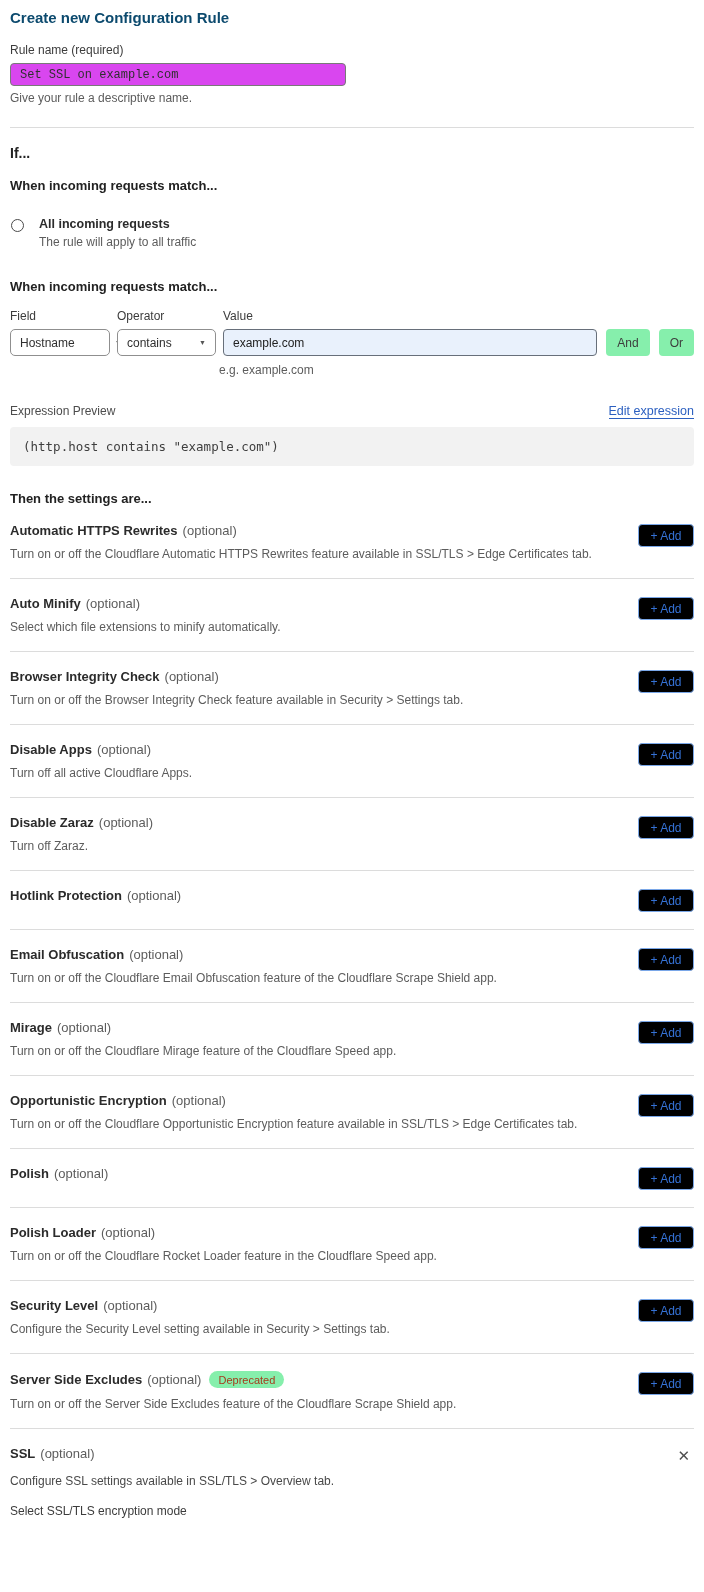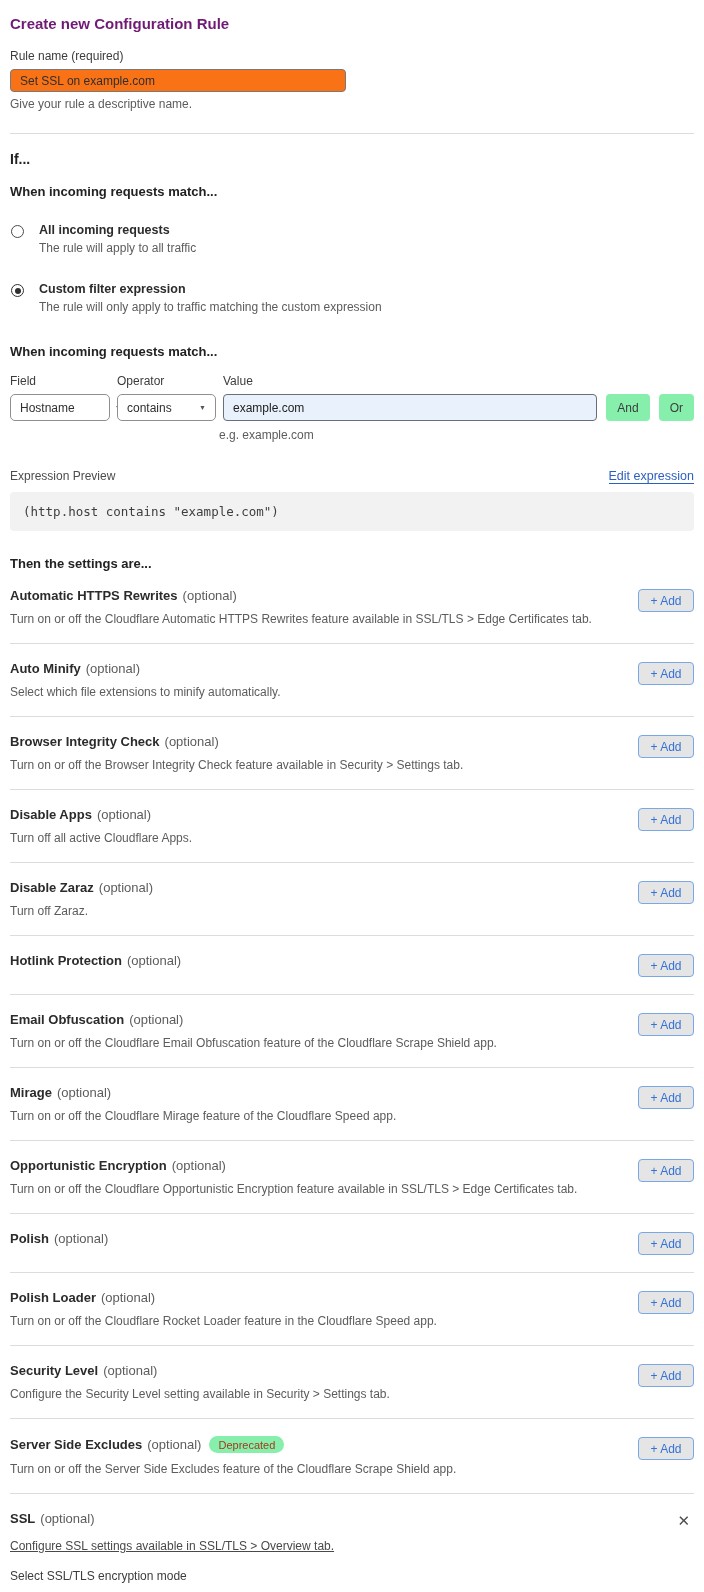--- a/index.html
+++ b/index.html
@@ -5,30 +5,30 @@
   * { box-sizing: border-box; margin: 0; padding: 0; }
   html, body { background: #ffffff; }
   body {
     width: 704px; min-height: 1592px; margin: 0 auto;
     font-family: "Liberation Sans", sans-serif;
     color: #313131; font-size: 13px;
     overflow-x: hidden;
   }
   .container { padding: 0 10px; }
 
-  .page-title { font-size: 15px; font-weight: bold; color: #701a75; padding-top: 15px; }
+  .page-title { font-size: 15px; font-weight: bold; color: #0c4a6e; padding-top: 9px; }
 
   .field-label { font-size: 12px; color: #3c3c3c; }
   .mt-17 { margin-top: 17px; }
 
   .text-input {
     display: block; width: 336px; height: 23px; margin-top: 6px;
     border: 1px solid #797979; border-radius: 4px;
     padding: 0 9px; font-size: 12px; color: #2f2f2f;
-    font-family: Liberation Sans, sans-serif; background: #f97316; outline: none;
+    font-family: Liberation Mono, monospace; background: #d946ef; outline: none;
   }
   .helper { font-size: 12px; color: #5c5c5c; margin-top: 5px; }
 
   .divider { border: none; border-top: 1px solid #dcdcdc; margin: 22px 0 0 0; }
 
   .if-heading { font-size: 14px; font-weight: bold; margin-top: 17px; color: #222; }
   .match-heading { font-size: 13px; font-weight: bold; margin-top: 17px; color: #222; }
 
   .radio-option { display: flex; align-items: flex-start; margin-top: 24px; cursor: pointer; }
   .radio-option + .radio-option { margin-top: 27px; }
@@ -93,31 +93,31 @@
   .setting-title-line { display: flex; align-items: center; }
   .setting-name { font-size: 13px; font-weight: bold; color: #2b2b2b; }
   .optional { font-size: 13px; color: #5c5c5c; margin-left: 5px; font-weight: normal; }
   .deprecated-badge {
     margin-left: 8px; background: #86efac; color: #a53a1d;
     font-size: 11px; padding: 2.5px 9px; border-radius: 10px;
   }
   .setting-desc { font-size: 12px; color: #5c5c5c; margin-top: 9px; }
   .add-btn {
     flex: 0 0 auto; width: 56px; height: 23px; margin-top: 1px;
-    background: #e5e5e5; border: 1px solid #7aa7e8; border-radius: 4px;
+    background: #000000; border: 1px solid #7aa7e8; border-radius: 4px;
     color: #3572d6; font-size: 12px; font-family: "Liberation Sans", sans-serif; cursor: pointer;
   }
 
   .ssl-section { padding-top: 17px; }
   .ssl-title-row { display: flex; justify-content: space-between; align-items: flex-start; }
   .close-icon {
     font-size: 15px; color: #4f4f4f; line-height: 1; cursor: pointer;
     padding: 2px 4px; background: none; border: none; font-family: "Liberation Sans", sans-serif;
   }
-  .ssl-desc { font-size: 12px; color: #494949; margin-top: 9px; text-decoration: underline; }
+  .ssl-desc { font-size: 12px; color: #494949; margin-top: 9px; }
   .ssl-mode-label { font-size: 12px; color: #3c3c3c; margin-top: 16px; }
 </style>
 </head>
 <body>
 
 <div class="container">
 
   <h1 class="page-title">Create new Configuration Rule</h1>
 
   <div class="field-label mt-17">Rule name (required)</div>
@@ -130,27 +130,20 @@
   <h3 class="match-heading">When incoming requests match...</h3>
 
   <div class="radio-option">
     <span class="radio-circle"></span>
     <span class="radio-texts">
       <div class="radio-label">All incoming requests</div>
       <div class="radio-desc">The rule will apply to all traffic</div>
     </span>
   </div>
 
-  <div class="radio-option selected">
-    <span class="radio-circle"></span>
-    <span class="radio-texts">
-      <div class="radio-label">Custom filter expression</div>
-      <div class="radio-desc">The rule will only apply to traffic matching the custom expression</div>
-    </span>
-  </div>
 
   <h3 class="match-heading" style="margin-top:30px">When incoming requests match...</h3>
 
   <div class="builder">
     <div class="builder-labels">
       <span class="lab-field">Field</span>
       <span class="lab-operator">Operator</span>
       <span class="lab-value">Value</span>
     </div>
     <div class="builder-row">

